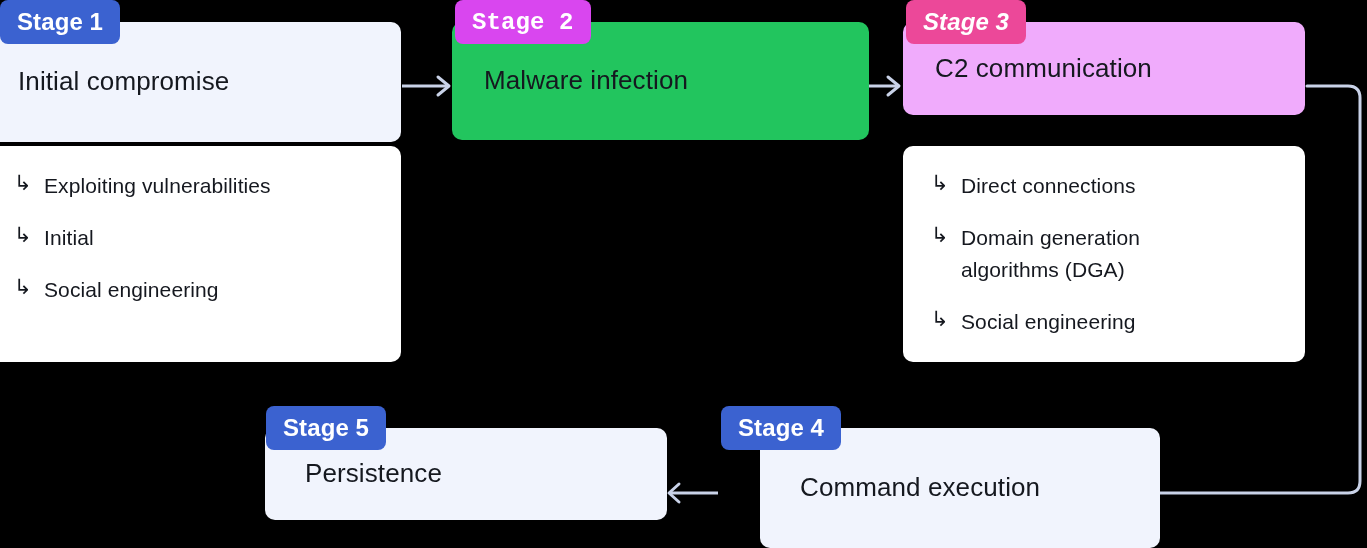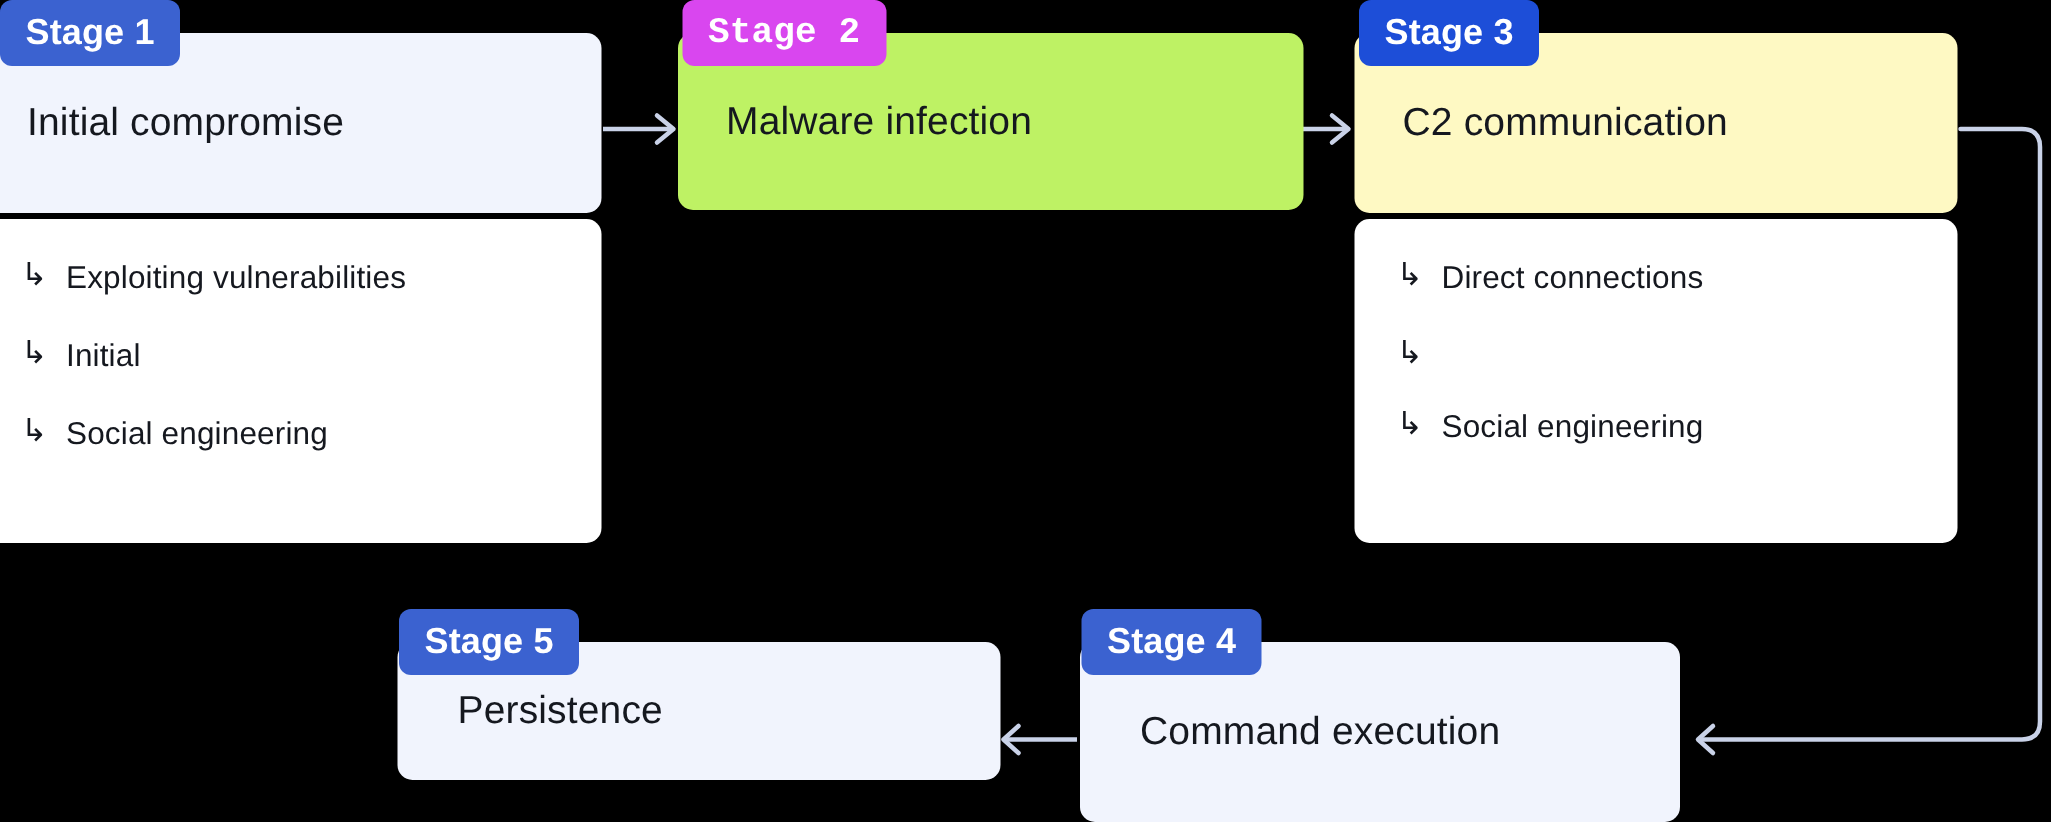--- a/index.html
+++ b/index.html
@@ -147,39 +147,40 @@
         <span class="detail-arrow">↳</span>
         <span class="detail-text">Social engineering</span>
       </div>
     </div>
   </div>
 
   <div class="stage" style="left:452px; top:0px; width:399px;">
     <div class="stage-badge" style="left:3px; background:#d946ef;font-family:Liberation Mono, monospace;">
       <span>Stage 2</span>
     </div>
-    <div class="stage-head" style="width:417px; height:118px; background:#bef264;">
+    <div class="stage-head" style="width:417px; height:118px; background:#22c55e;">
       <span class="stage-head-title">Malware infection</span>
     </div>
   </div>
 
   <div class="stage" style="left:903px; top:0px; width:402px;">
-    <div class="stage-badge" style="left:3px; background:#1d4ed8;">
+    <div class="stage-badge" style="left:3px; background:#ec4899;font-style:italic;">
       <span>Stage 3</span>
     </div>
-    <div class="stage-head" style="width:402px; height:120px; background:#fef9c3;">
+    <div class="stage-head" style="width:402px; height:93px; background:#f0abfc;">
       <span class="stage-head-title">C2 communication</span>
     </div>
     <div class="stage-details" style="top:146px; width:402px; height:216px;">
       <div class="detail-item">
         <span class="detail-arrow">↳</span>
         <span class="detail-text">Direct connections</span>
       </div>
       <div class="detail-item">
         <span class="detail-arrow">↳</span>
+        <span class="detail-text" style="max-width:252px; display:inline-block;">Domain generation algorithms (DGA)</span>
       </div>
       <div class="detail-item">
         <span class="detail-arrow">↳</span>
         <span class="detail-text">Social engineering</span>
       </div>
     </div>
   </div>
 
   <div class="stage" style="left:265px; top:406px; width:402px;">
     <div class="stage-badge" style="left:1px; background:#3B62D0;">
@@ -187,18 +188,18 @@
     </div>
     <div class="stage-head" style="width:402px; height:92px; background:#F1F4FD; padding:0 40px;">
       <span class="stage-head-title">Persistence</span>
     </div>
   </div>
 
   <div class="stage" style="left:720px; top:406px; width:400px;">
     <div class="stage-badge" style="left:1px; background:#3B62D0;">
       <span>Stage 4</span>
     </div>
-    <div class="stage-head" style="width:400px; height:120px; background:#F1F4FD; padding:0 40px;">
+    <div class="stage-head" style="width:400px; height:120px; background:#F1F4FD; padding:0 40px;margin-left:40px;">
       <span class="stage-head-title">Command execution</span>
     </div>
   </div>
 
 </div>
 
 </body></html>

